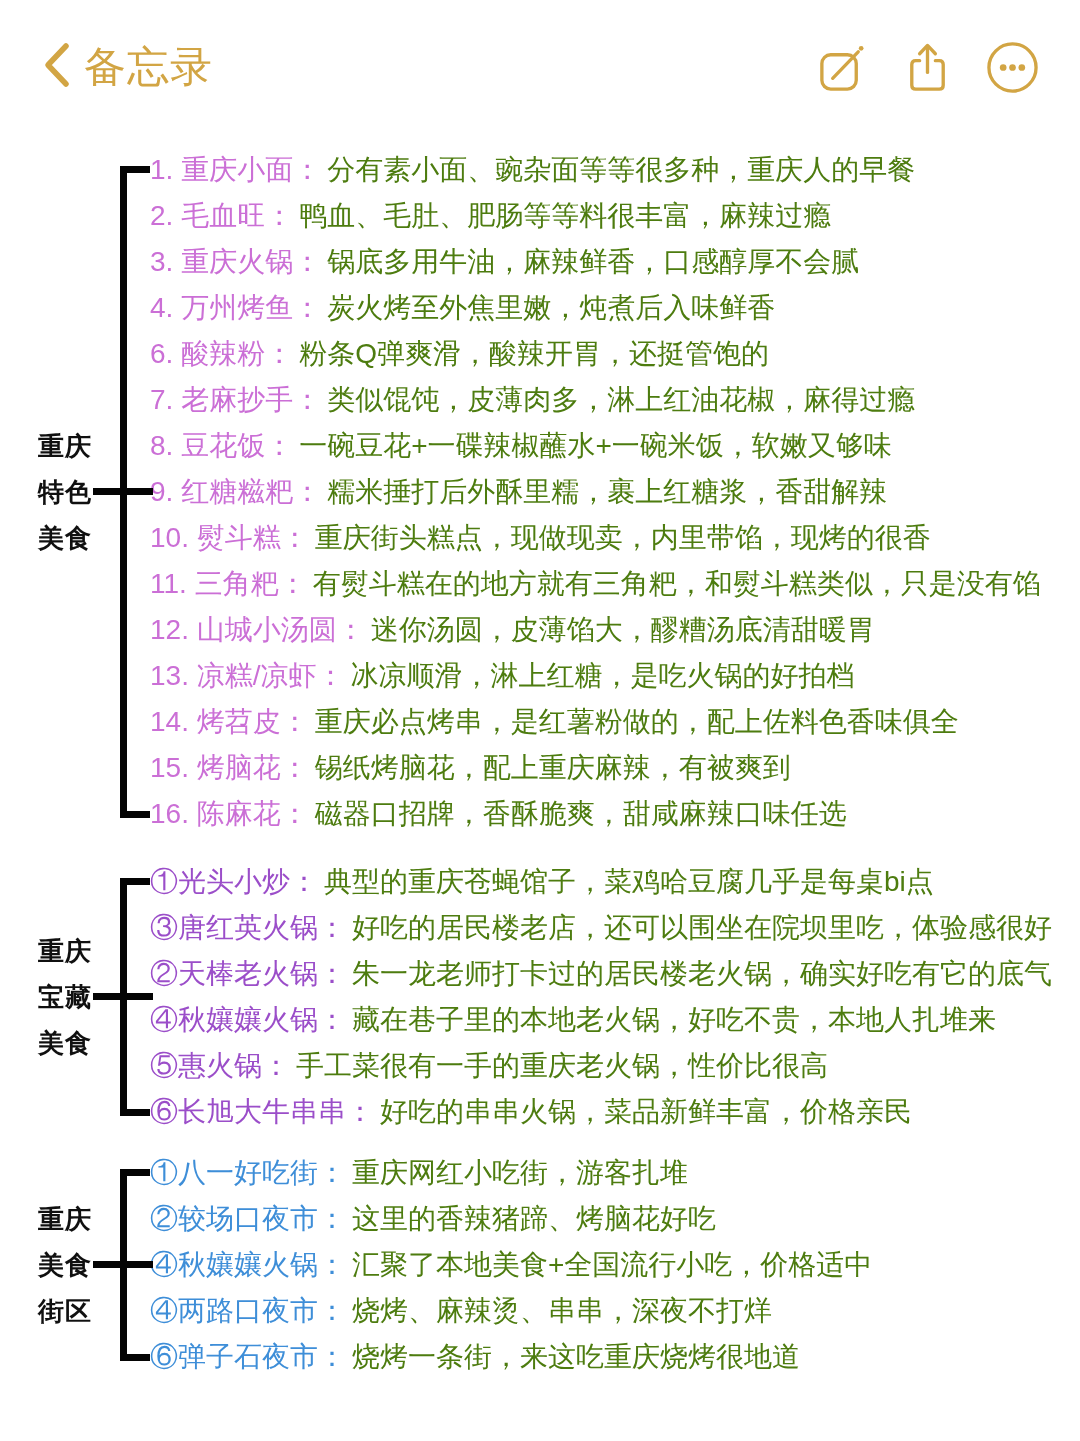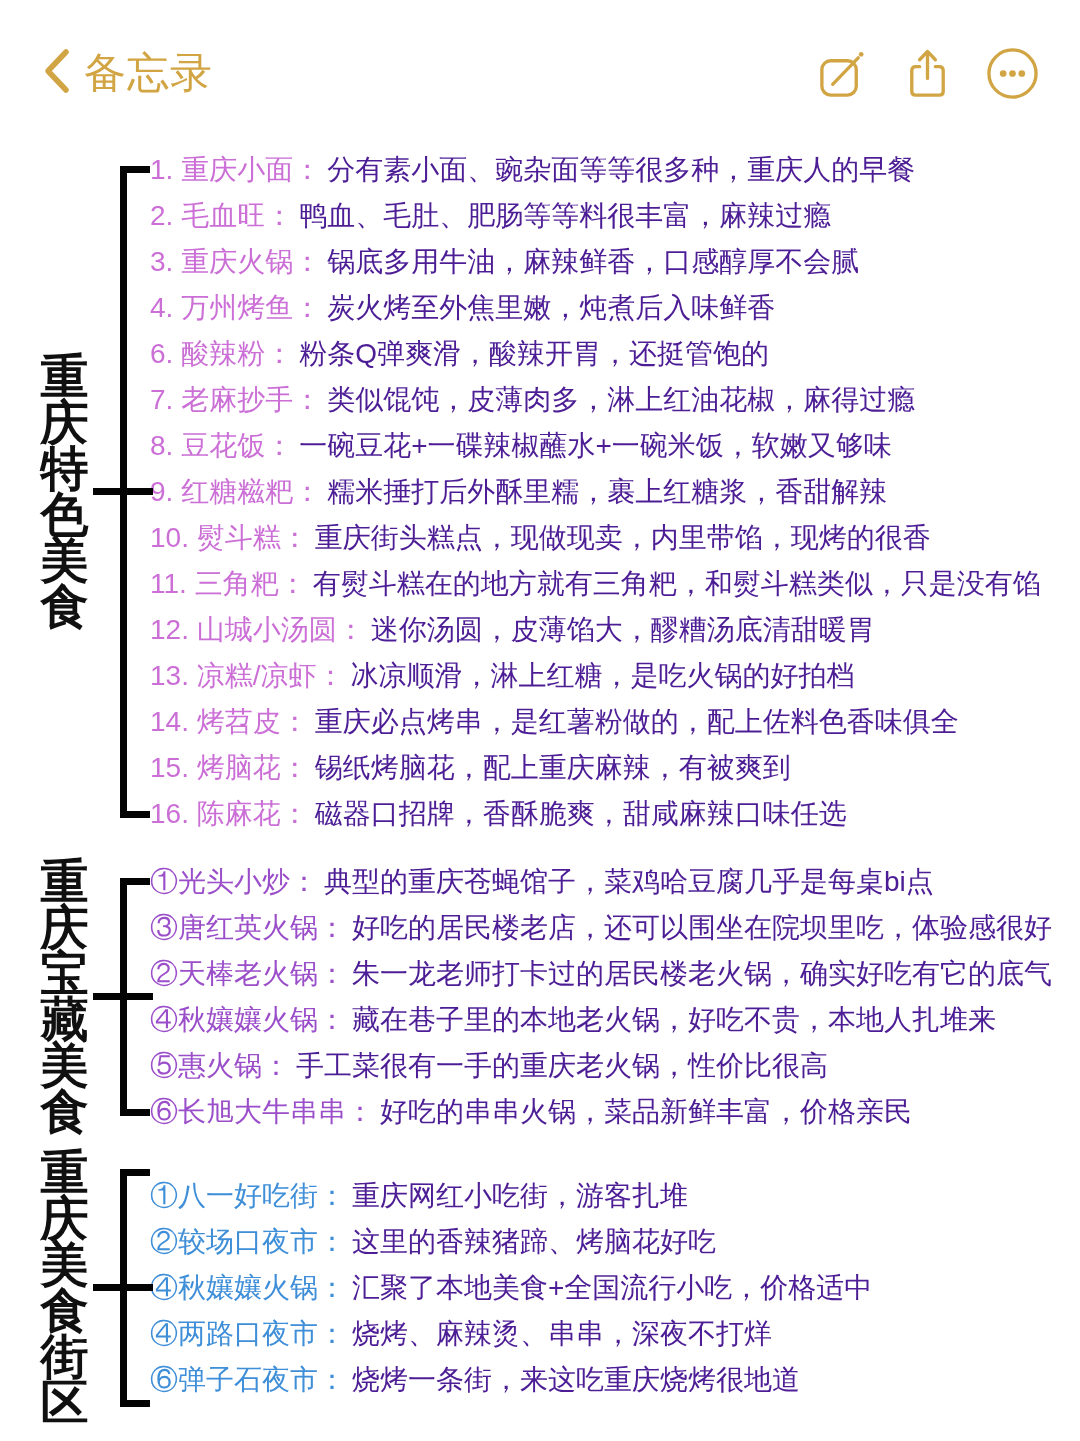--- a/index.html
+++ b/index.html
@@ -7,52 +7,52 @@
   body {
     background:#ffffff;
     font-family:"Liberation Sans", sans-serif;
     color:#1c1c1e;
     position:relative;
     overflow:hidden;
   }
 
   
   .navbar {
-    position:absolute; top:42px; left:44px; right:40px; height:62px;
+    position:absolute; top:36px; left:44px; right:40px; height:62px;
     display:flex; align-items:center; justify-content:space-between;
   }
   .back-btn { display:flex; align-items:center; gap:14px; cursor:pointer; }
   .back-btn .title { font-size:42px; font-weight:500; color:var(--gold); letter-spacing:1px; }
   .nav-icons { display:flex; align-items:center; gap:30px; }
   .nav-icons svg { display:block; }
 
   
   .note-content {
     position:absolute; top:147px; left:25px; right:10px;
   }
   .group { display:flex; align-items:center; }
   .group:nth-child(2) { margin-top:22px; }
   .group:nth-child(3) { margin-top:15px; }
 
   .sec-label {
     flex:0 0 80px; margin-right:15px;
-    font-size:48px; font-weight:800; color:#101010;
+    font-size:26px; font-weight:800; color:#101010;
     line-height:46px; text-align:center; letter-spacing:1px;
   }
 
   .bracket { position:relative; flex:0 0 30px; align-self:stretch; }
   .bracket .vline    { position:absolute; left:0; top:19px; bottom:19px; width:7px; background:#040404; }
   .bracket .tick-top { position:absolute; left:0; top:19px; height:7px; width:30px; background:#040404; }
   .bracket .tick-bot { position:absolute; left:0; bottom:19px; height:7px; width:30px; background:#040404; }
   .bracket .tick-mid { position:absolute; left:-27px; right:-3px; top:50%; margin-top:-4px; height:7px; background:#040404; }
 
   .item-list { list-style:none; }
   .row { height:46px; line-height:46px; white-space:nowrap; font-size:28px; }
   .iname { color:var(--name-color); margin-right:6px; }
-  .idesc { color:#4c1d95; }
+  .idesc { color:#4d7c0f; }
 </style>
 </head>
 <body>
 
 <style>:root { --gold:#d2a544; }</style>
 
 <div class="navbar">
   <div class="back-btn">
     <span>
       <svg width="26" height="46" viewBox="0 0 26 46" fill="none">

